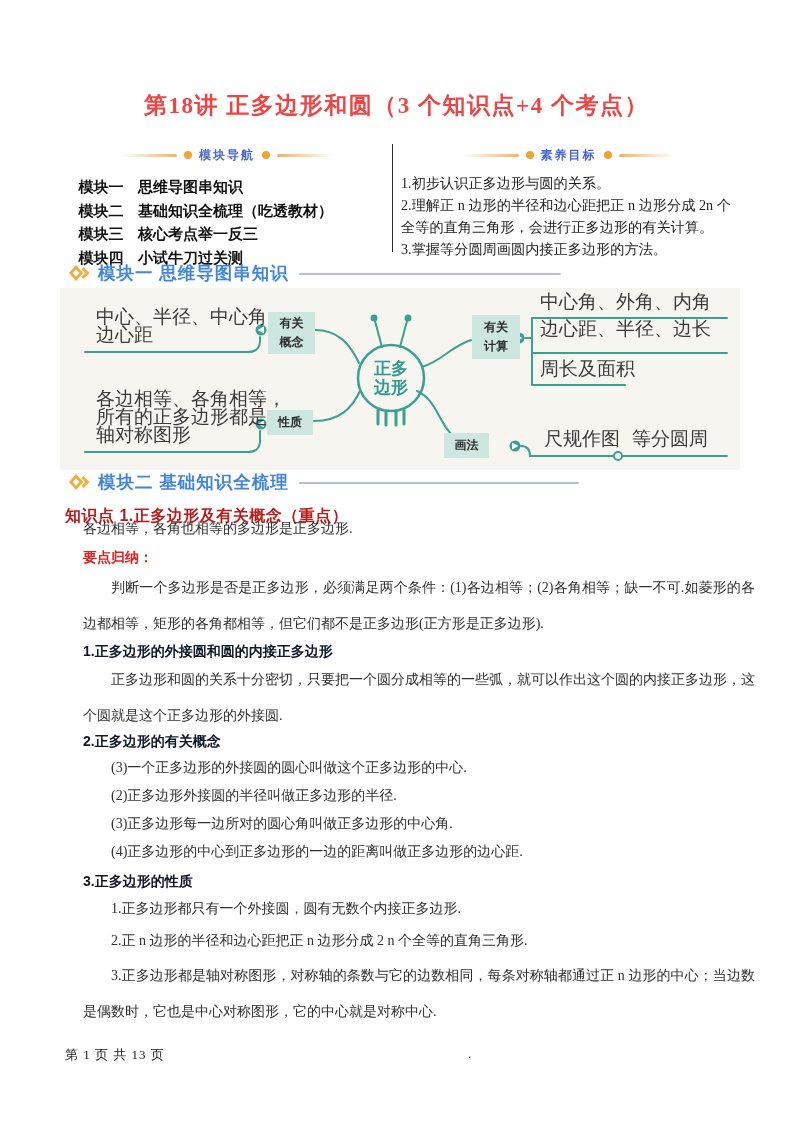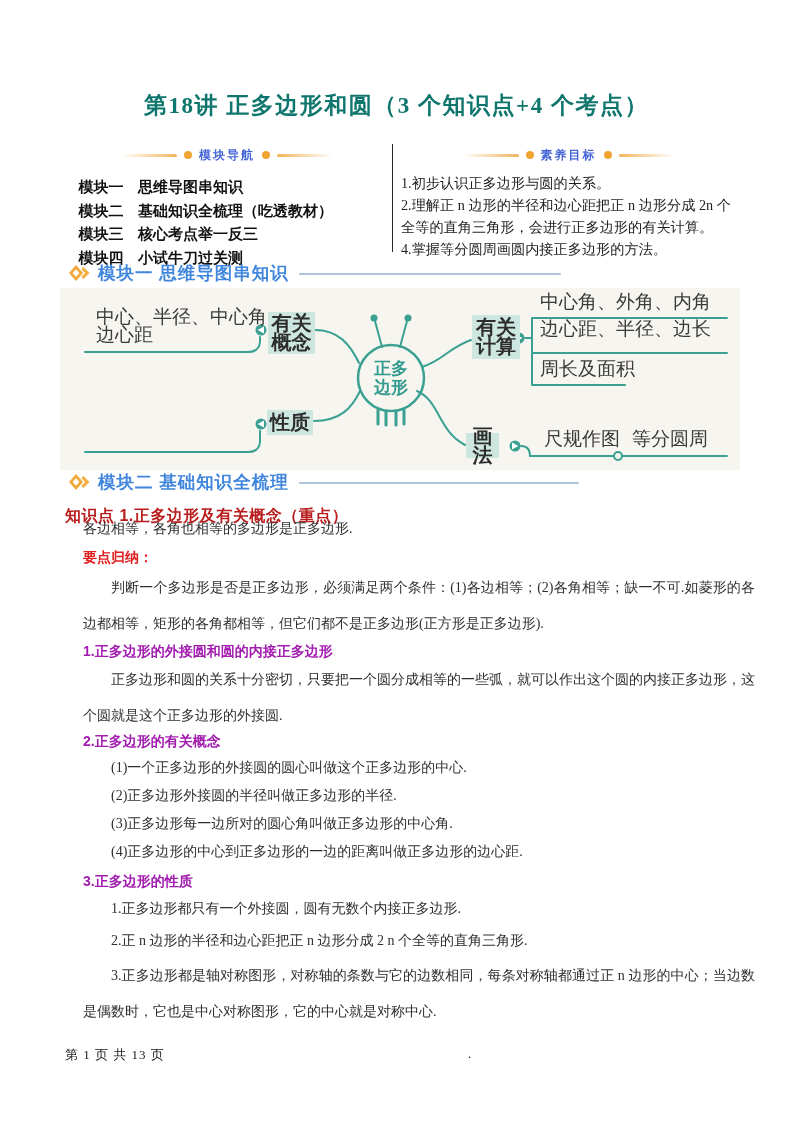--- a/index.html
+++ b/index.html
@@ -5,21 +5,21 @@
   * { box-sizing: border-box; }
   html,body { margin:0; padding:0; background:#e8e8e8; }
   .page {
     position:relative; width:793px; height:1122px; margin:0 auto;
     background:#ffffff; overflow:hidden;
     font-family:"Liberation Serif","DejaVu Serif",serif; color:#2f2f2f;
   }
   
   .doc-title {
     position:absolute; top:90px; left:0; width:100%;
-    text-align:center; font-size:23px; font-weight:bold; color:#0f766e;
+    text-align:center; font-size:23px; font-weight:bold; color:#ef4444;
     letter-spacing:1.5px; font-family:"Liberation Serif","DejaVu Serif",serif;
   }
   
   .cols { position:absolute; top:142px; left:64px; width:672px; height:116px; display:flex; }
   .col-left  { width:326px; }
   .v-divider { width:1px; background:#2a2a2a; height:108px; margin:2px 2px 0 2px; }
   .col-right { flex:1; padding-left:6px; }
   .col-header { display:flex; align-items:center; justify-content:center; gap:7px; height:26px; }
   .hline { height:3px; width:56px; border-radius:2px; }
   .hline.l { background:linear-gradient(to right, rgba(244,196,130,0), #f3b45c); }
@@ -40,36 +40,36 @@
   .sec-title { color:#3f86dc; font-weight:bold; font-size:17.5px; letter-spacing:1px;
                font-family:"Liberation Sans","DejaVu Sans",sans-serif; white-space:nowrap; }
   .sec-line { height:2px; background:#aec3da; margin-left:10px; border-radius:1px; margin-top:2px; }
   .sec-header.m1 .sec-line { width:262px; }
   .sec-header.m2 .sec-line { width:280px; }
   
   .mindmap { position:absolute; left:60px; top:288px; width:680px; height:182px;
              background:#f7f5f0; }
   .mindmap svg { position:absolute; left:0; top:0; }
   .mm-text { position:absolute; font-size:19px; color:#3a3a3a; line-height:18px; white-space:nowrap; }
-  .mm-box { position:absolute; background:#cde6e0; color:#2d2d2d; font-size:20px; font-weight:bold;
+  .mm-box { position:absolute; background:#cde6e0; color:#2d2d2d; font-size:12px; font-weight:bold;
             text-align:center; display:flex; flex-direction:column; justify-content:center;
             line-height:19px; font-family:"Liberation Serif","DejaVu Serif",serif; }
   .mm-center { position:absolute; left:298px; top:71px; width:66px; text-align:center;
                color:#2f9a8d; font-weight:bold; font-size:17px; line-height:19px; }
   
   .kp-title { position:absolute; left:65px; top:506px; color:#b91c1c; font-weight:bold;
               font-size:16px; letter-spacing:0.5px;
               font-family:"Liberation Sans","DejaVu Sans",sans-serif; }
   .content { position:absolute; left:65px; top:516px; width:672px; font-size:14px;margin-left:18px; }
   .content p { margin:0; }
   .p-def   { line-height:26px; }
   .p-hl    { line-height:26px; margin-top:2px !important; color:#e02020; font-weight:bold;
              font-family:"Liberation Sans","DejaVu Sans",sans-serif; }
   .p-note  { line-height:36px; text-indent:2em; text-align:justify; }
-  .p-h     { line-height:26px; font-weight:bold; color:#a21caf;
+  .p-h     { line-height:26px; font-weight:bold; color:#0f172a;
              font-family:"Liberation Sans","DejaVu Sans",sans-serif; }
   .p-h.h1  { margin-top:-4px !important; }
   .p-h.h2  { margin-top:-6px !important; }
   .p-h.h3  { margin-top:2px !important; }
   .p-body  { line-height:36px; text-indent:2em; text-align:justify; margin-top:-2px !important; }
   .p-li    { line-height:28px; text-indent:2em; }
   .p-li3a  { line-height:30px; text-indent:2em; }
   .p-li3b  { line-height:34px; text-indent:2em; }
   .p-li3c  { line-height:36px; text-indent:2em; text-align:justify; }
   
@@ -117,21 +117,21 @@
       <div class="col-header">
         <span class="hline l"></span>
         <span class="hdot"></span>
         <span class="htext">素养目标</span>
         <span class="hdot"></span>
         <span class="hline r"></span>
       </div>
       <div class="goal-list">
         <div>1.初步认识正多边形与圆的关系。</div>
         <div>2.理解正 n 边形的半径和边心距把正 n 边形分成 2n 个全等的直角三角形，会进行正多边形的有关计算。</div>
-        <div>4.掌握等分圆周画圆内接正多边形的方法。</div>
+        <div>3.掌握等分圆周画圆内接正多边形的方法。</div>
       </div>
     </div>
   </div>
 
   <div class="sec-header m1">
     <svg class="sec-icon" viewBox="0 0 26 18">
       <path d="M8 1 L15 9 L8 17 L1 9 Z" fill="#f2a93c"></path>
       <path d="M8 5.2 L11.4 9 L8 12.8 L4.6 9 Z" fill="#ffffff"></path>
       <path d="M15.5 3 L21.5 9 L15.5 15 L13.3 12.8 L17.1 9 L13.3 5.2 Z" fill="#f5b043"></path>
     </svg>
@@ -169,20 +169,25 @@
         <polygon points="197.6,136 204,132.6 204,139.4"></polygon>
         <polygon points="462.4,50 456,46.6 456,53.4"></polygon>
         <polygon points="458.4,158 452,154.6 452,161.4"></polygon>
       </g>
     </svg>
 
     <div class="mm-text" style="left:36px; top:20px;">
       <div>中心、半径、中心角、</div>
       <div>边心距</div>
     </div>
+    <div class="mm-text" style="left:36px; top:102px;">
+      <div>各边相等、各角相等，</div>
+      <div>所有的正多边形都是</div>
+      <div>轴对称图形</div>
+    </div>
 
     <div class="mm-box" style="left:208px; top:24px; width:47px; height:42px;">
       <div>有关</div>
       <div>概念</div>
     </div>
     <div class="mm-box" style="left:207px; top:122px; width:46px; height:25px;">
       <div>性质</div>
     </div>
 
     <div class="mm-center">
@@ -191,21 +196,21 @@
     </div>
 
     <div class="mm-box" style="left:412px; top:27px; width:48px; height:44px;">
       <div>有关</div>
       <div>计算</div>
     </div>
     <div class="mm-text" style="left:480px; top:5px;">中心角、外角、内角</div>
     <div class="mm-text" style="left:480px; top:32px;">边心距、半径、边长</div>
     <div class="mm-text" style="left:480px; top:72px;">周长及面积</div>
 
-    <div class="mm-box" style="left:406px; top:145px; width:33px; height:25px;align-items:center;">
+    <div class="mm-box" style="left:384px; top:145px; width:45px; height:25px;align-items:center;">
       <div>画法</div>
     </div>
     <div class="mm-text" style="left:484px; top:142px;">尺规作图</div>
     <div class="mm-text" style="left:572px; top:142px;">等分圆周</div>
   </div>
 
   <div class="sec-header m2">
     <svg class="sec-icon" viewBox="0 0 26 18">
       <path d="M8 1 L15 9 L8 17 L1 9 Z" fill="#f2a93c"></path>
       <path d="M8 5.2 L11.4 9 L8 12.8 L4.6 9 Z" fill="#ffffff"></path>
@@ -217,21 +222,21 @@
 
   <div class="kp-title">知识点 1.正多边形及有关概念（重点）</div>
 
   <div class="content">
     <p class="p-def">各边相等，各角也相等的多边形是正多边形.</p>
     <p class="p-hl">要点归纳：</p>
     <p class="p-note">判断一个多边形是否是正多边形，必须满足两个条件：(1)各边相等；(2)各角相等；缺一不可.如菱形的各边都相等，矩形的各角都相等，但它们都不是正多边形(正方形是正多边形).</p>
     <p class="p-h h1">1.正多边形的外接圆和圆的内接正多边形</p>
     <p class="p-body">正多边形和圆的关系十分密切，只要把一个圆分成相等的一些弧，就可以作出这个圆的内接正多边形，这个圆就是这个正多边形的外接圆.</p>
     <p class="p-h h2">2.正多边形的有关概念</p>
-    <p class="p-li">(1)一个正多边形的外接圆的圆心叫做这个正多边形的中心.</p>
+    <p class="p-li">(3)一个正多边形的外接圆的圆心叫做这个正多边形的中心.</p>
     <p class="p-li">(2)正多边形外接圆的半径叫做正多边形的半径.</p>
     <p class="p-li">(3)正多边形每一边所对的圆心角叫做正多边形的中心角.</p>
     <p class="p-li">(4)正多边形的中心到正多边形的一边的距离叫做正多边形的边心距.</p>
     <p class="p-h h3">3.正多边形的性质</p>
     <p class="p-li3a">1.正多边形都只有一个外接圆，圆有无数个内接正多边形.</p>
     <p class="p-li3b">2.正 n 边形的半径和边心距把正 n 边形分成 2 n 个全等的直角三角形.</p>
     <p class="p-li3c">3.正多边形都是轴对称图形，对称轴的条数与它的边数相同，每条对称轴都通过正 n 边形的中心；当边数是偶数时，它也是中心对称图形，它的中心就是对称中心.</p>
   </div>
 
   <div class="footer-page">第 1 页 共 13 页</div>

